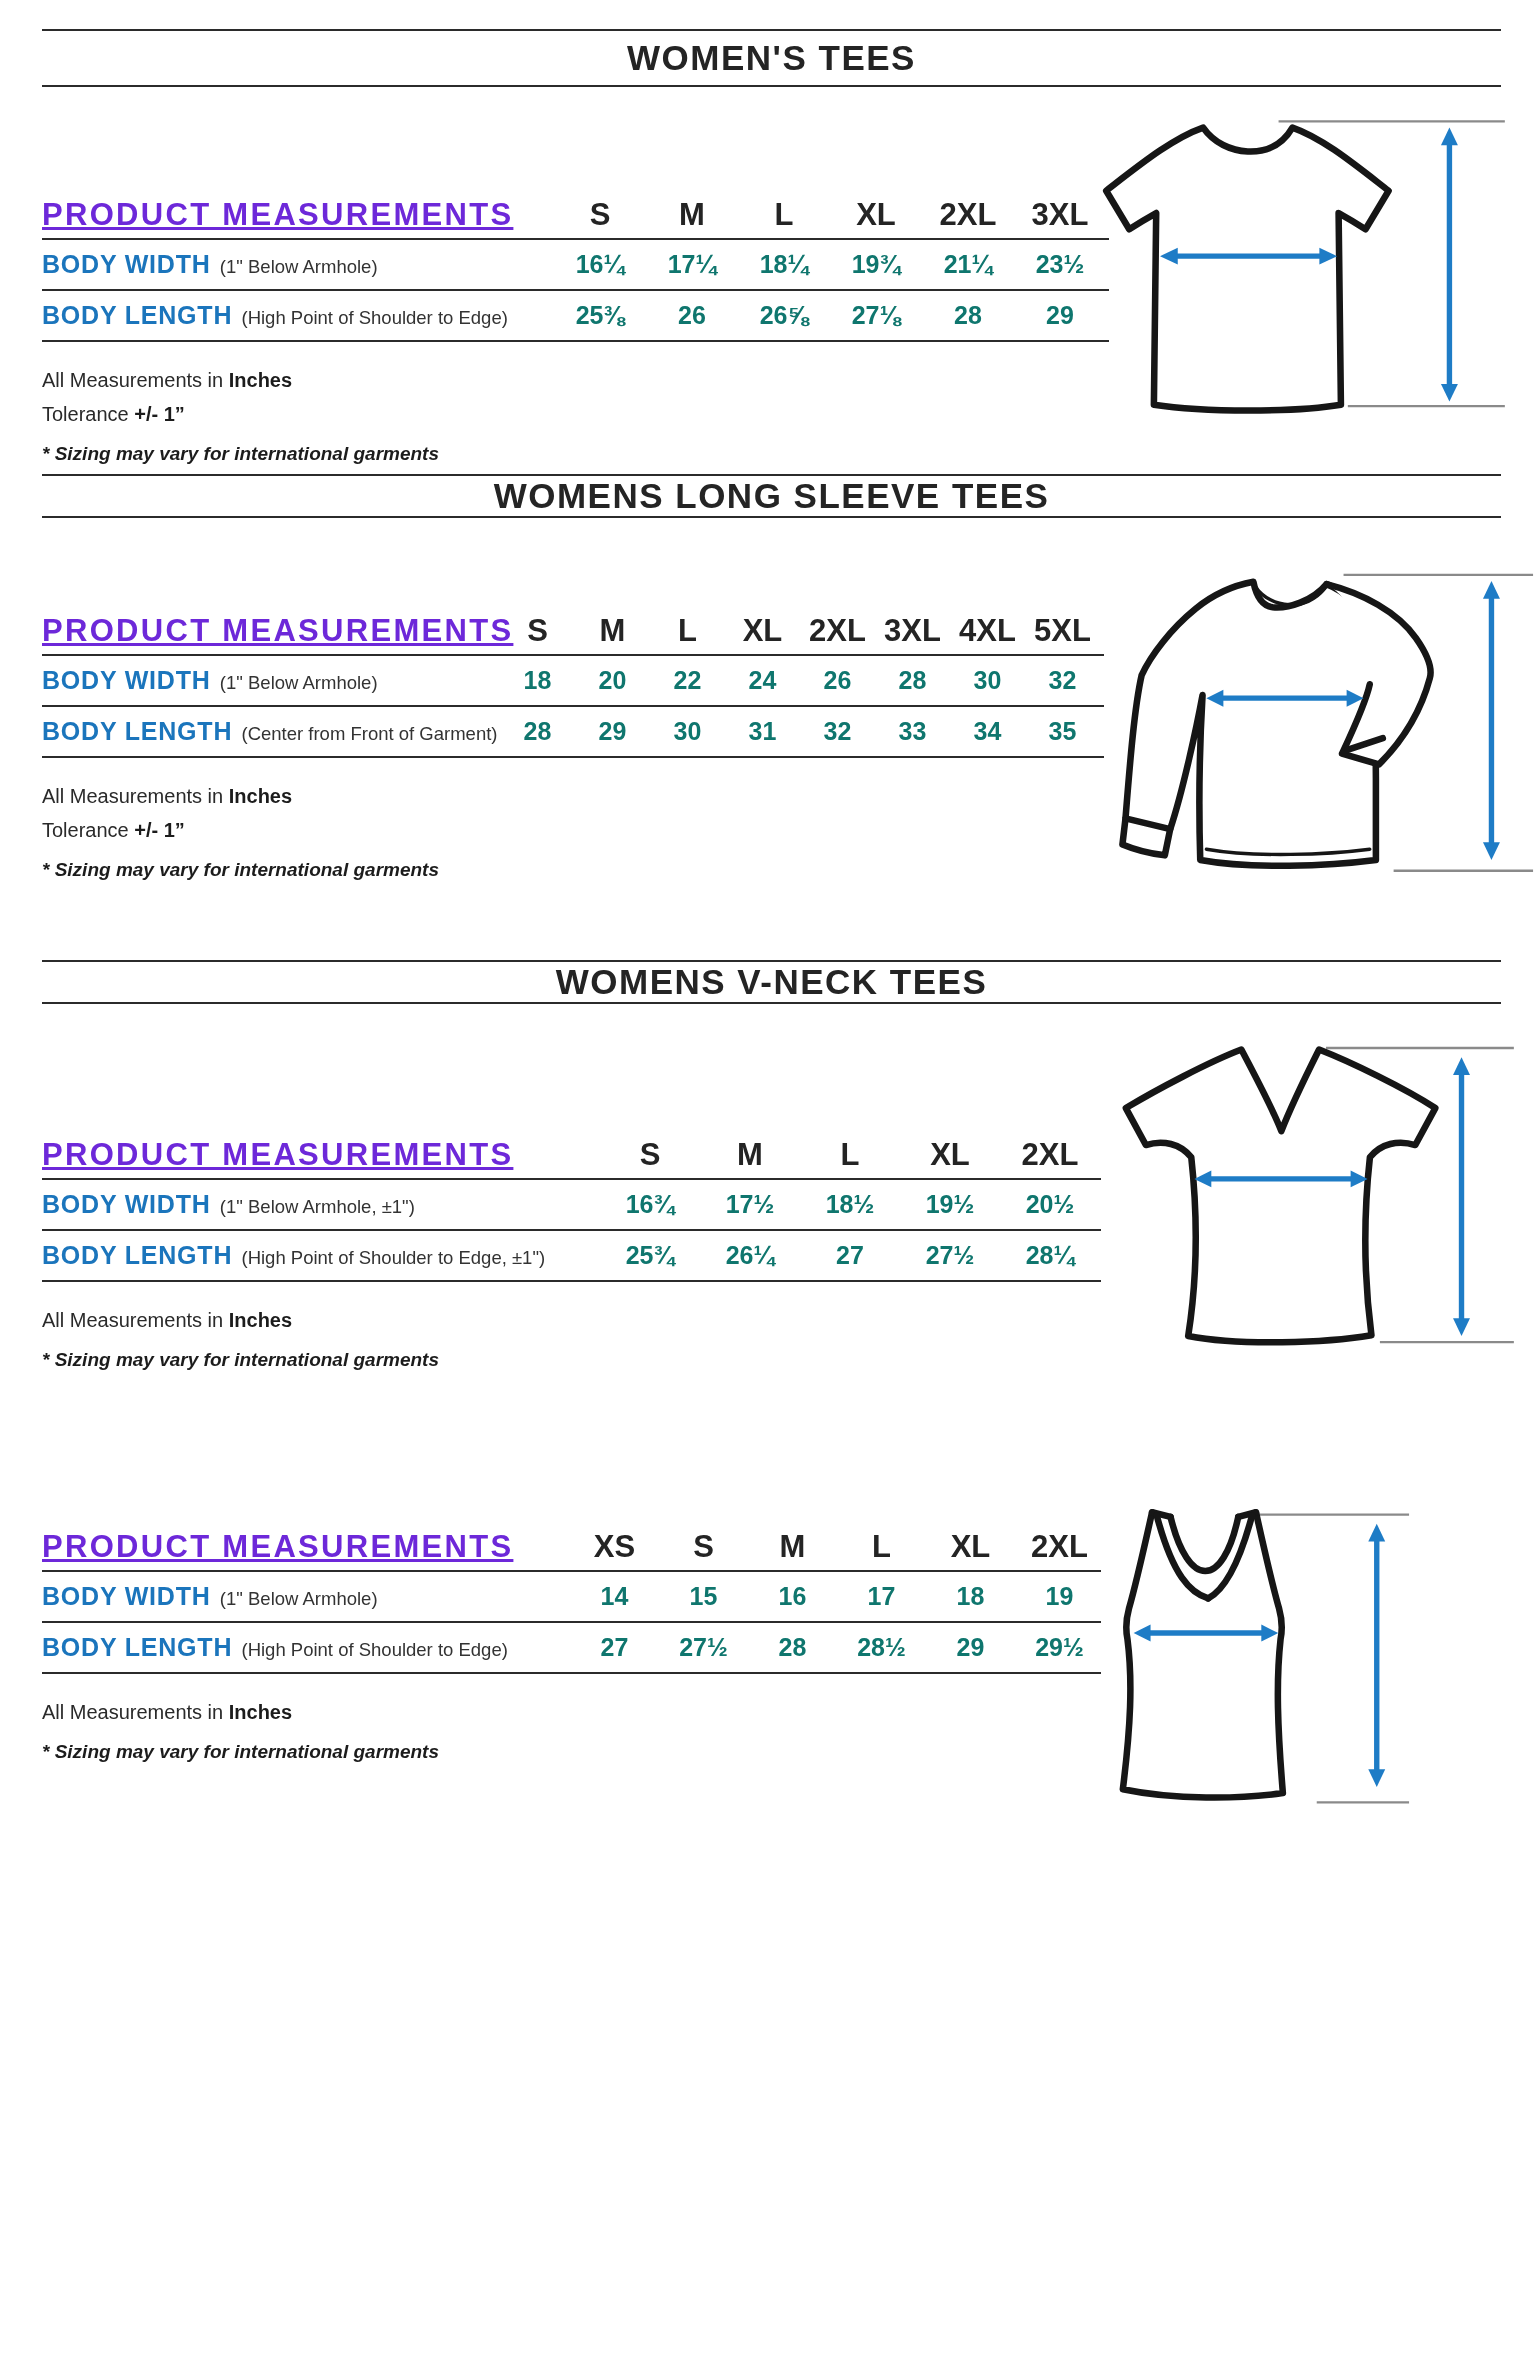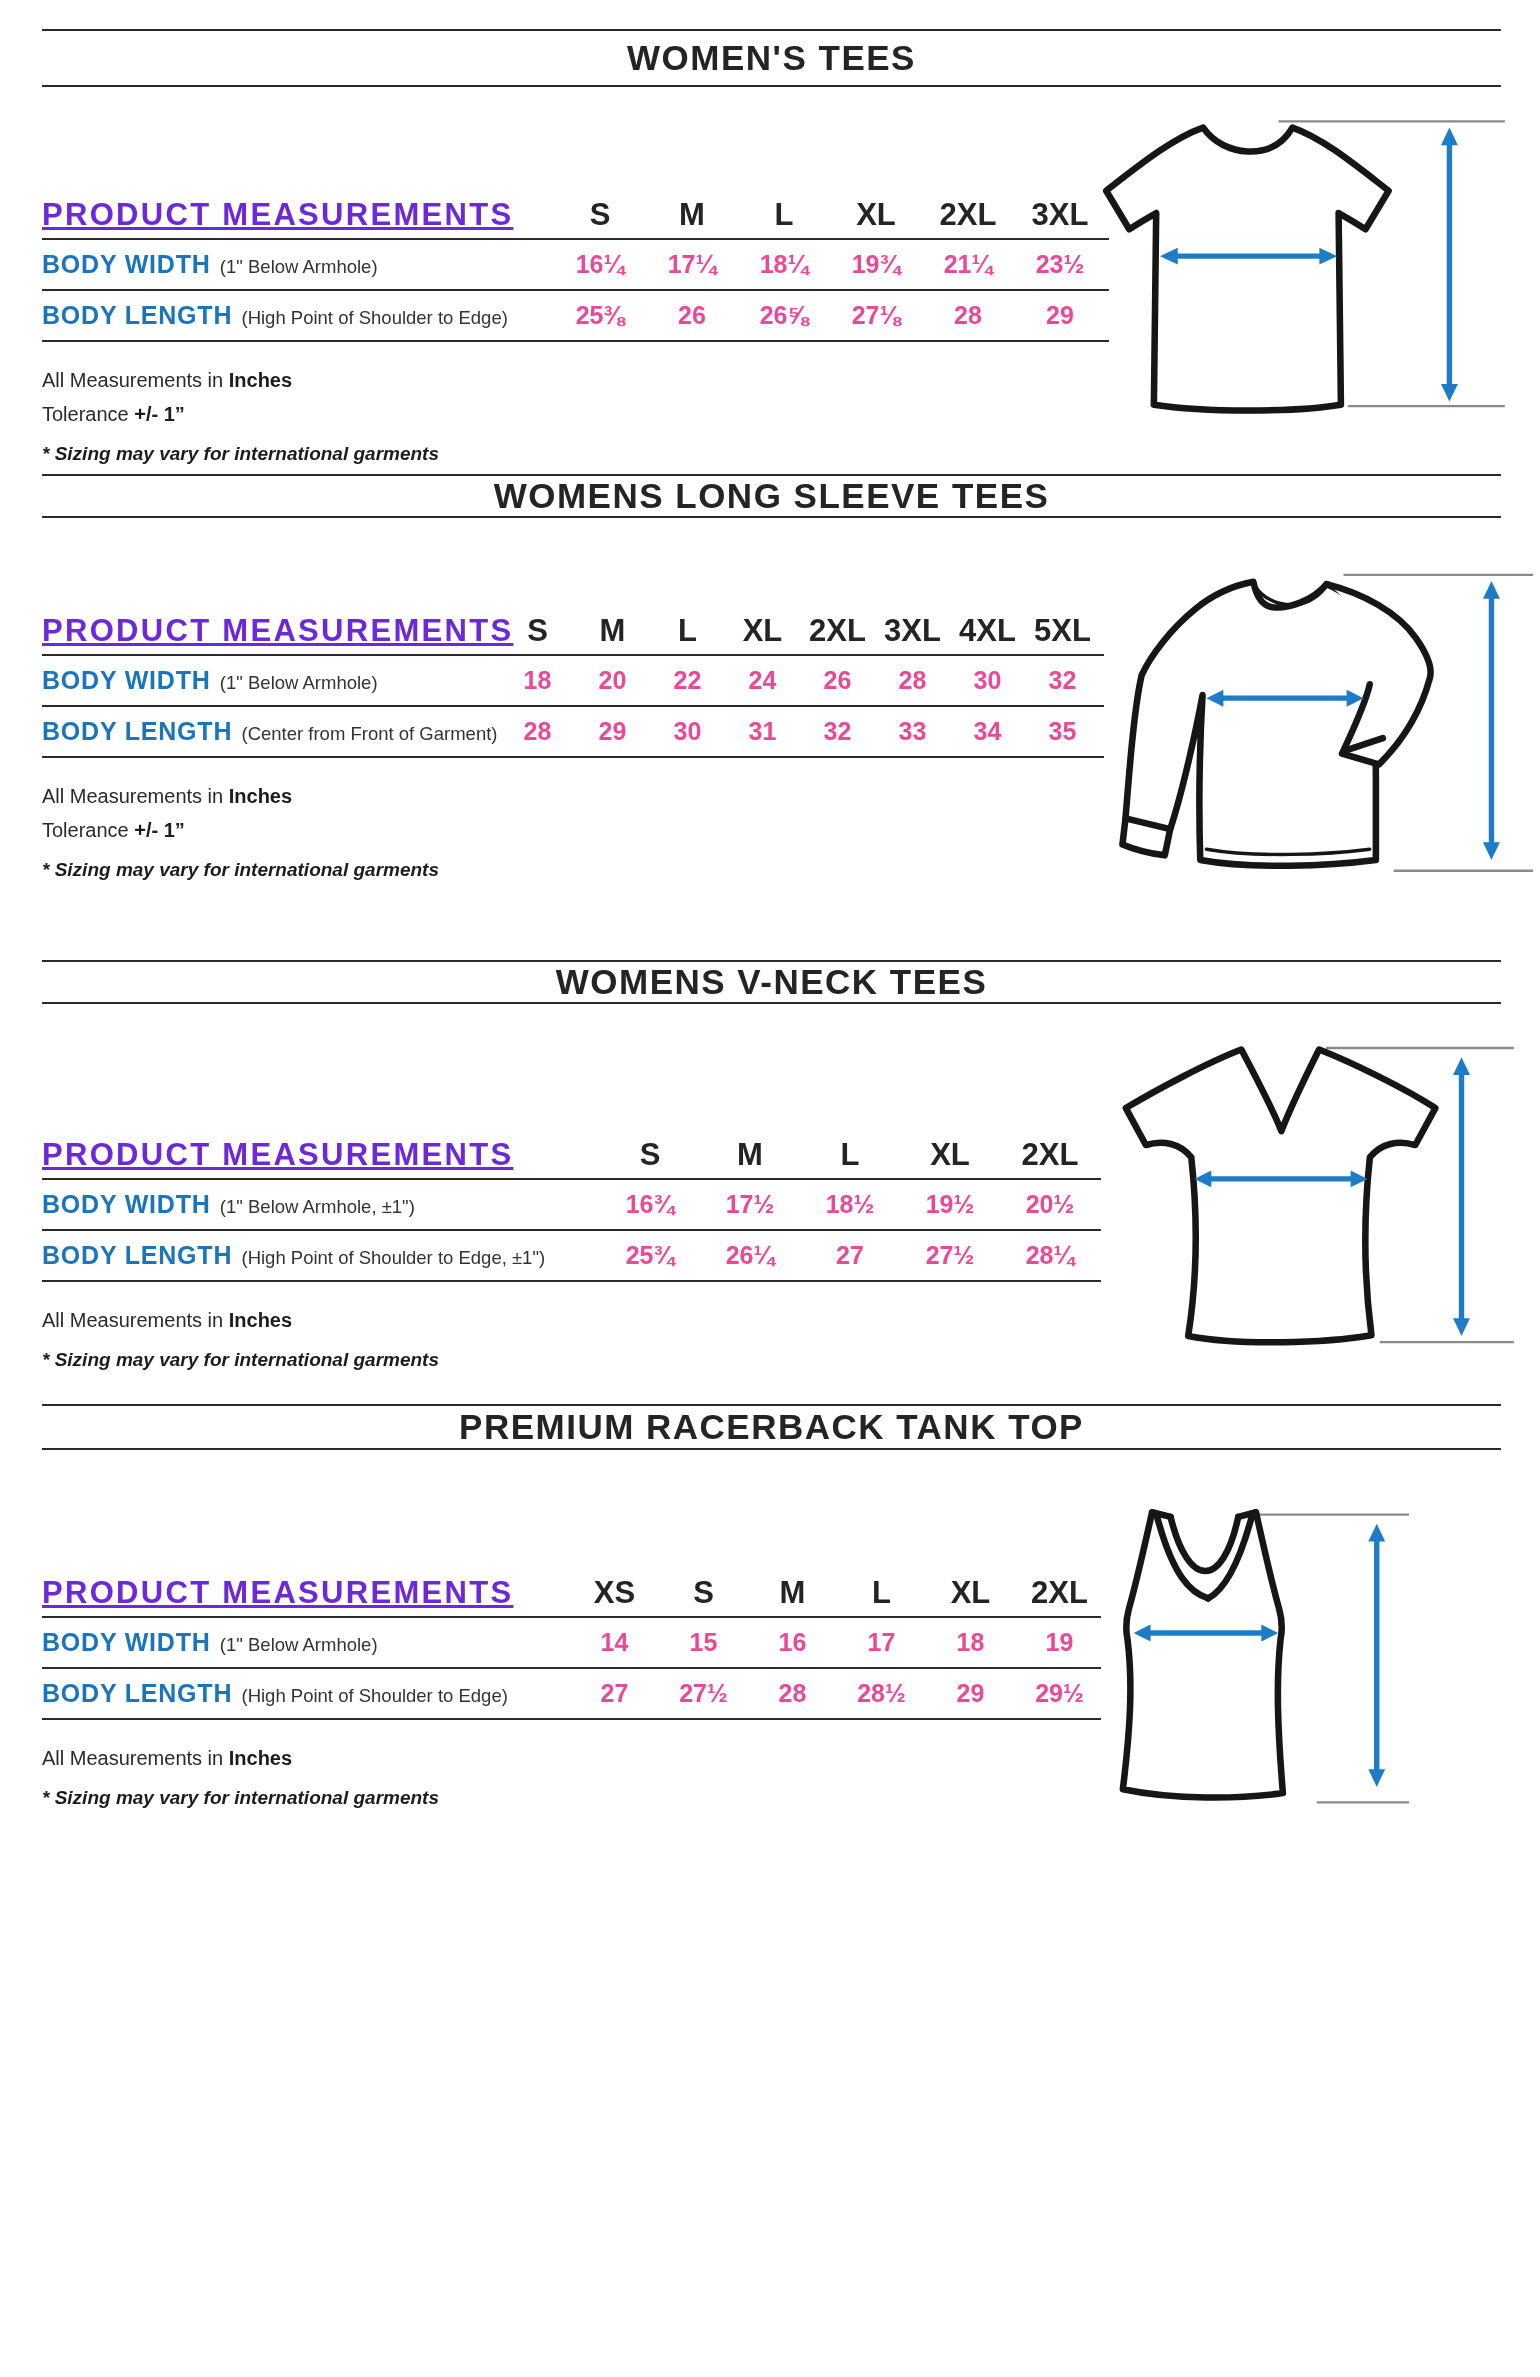--- a/index.html
+++ b/index.html
@@ -15,21 +15,21 @@
 
   .m-table{width:auto;}
   .row{display:grid;border-bottom:2.3px solid #2b2b2b;}
   .header-row{height:45px;align-items:end;padding-bottom:4.6px;}
   .header-label{font-size:31px;font-weight:800;letter-spacing:2.3px;color:#6d28d9;white-space:nowrap;text-decoration:underline;}
   .size-cell{font-size:31px;font-weight:800;text-align:center;color:#242424;}
   .value-row{height:49px;align-items:center;}
   .label-cell{display:flex;align-items:baseline;white-space:nowrap;}
   .row-label{font-size:25px;font-weight:800;letter-spacing:0.8px;color:#1b75bc;}
   .row-note{font-size:18.5px;font-weight:400;color:#333;margin-left:9.2px;}
-  .value-cell{font-size:25px;font-weight:800;color:#ec4899;text-align:center;white-space:nowrap;}
+  .value-cell{font-size:25px;font-weight:800;color:#0f766e;text-align:center;white-space:nowrap;}
 
   .notes{margin-top:27px;}
   .note-line{margin:0 0 11.6px 0;font-size:20px;color:#2a2a2a;}
   .note-line b{font-weight:800;color:#1c1c1c;}
   .sizing{font-style:italic;font-weight:700;font-size:19px;margin-top:17px;color:#1c1c1c;}
 
   .illustration-slot{position:absolute;}
   .illustration-slot svg{width:100%;height:100%;display:block;}
 
   .ref{stroke:#8a8a8a;stroke-width:3;}
@@ -244,23 +244,20 @@
     </g>
     <g class="arrow">
       <line x1="468" y1="58" x2="468" y2="380"></line>
       <polygon points="468,38 457,61 479,61"></polygon>
       <polygon points="468,400 457,377 479,377"></polygon>
     </g>
   </svg>
       </div>
   </section>
     <section class="size-section" style="top: 1404px;">
-    <div class="title-band" style="height: 42px;">
-      <h2 class="title">PREMIUM RACERBACK TANK TOP</h2>
-    </div>
     <div class="m-table" style="margin-top: 116px; width: 1059px;">
       <div class="row header-row" style="grid-template-columns: 528px repeat(6, 89px);">
         <div class="header-label label-cell">PRODUCT MEASUREMENTS</div>
 
       <div class="size-cell">XS</div>
           <div class="size-cell">S</div>
           <div class="size-cell">M</div>
           <div class="size-cell">L</div>
           <div class="size-cell">XL</div>
           <div class="size-cell">2XL</div>

